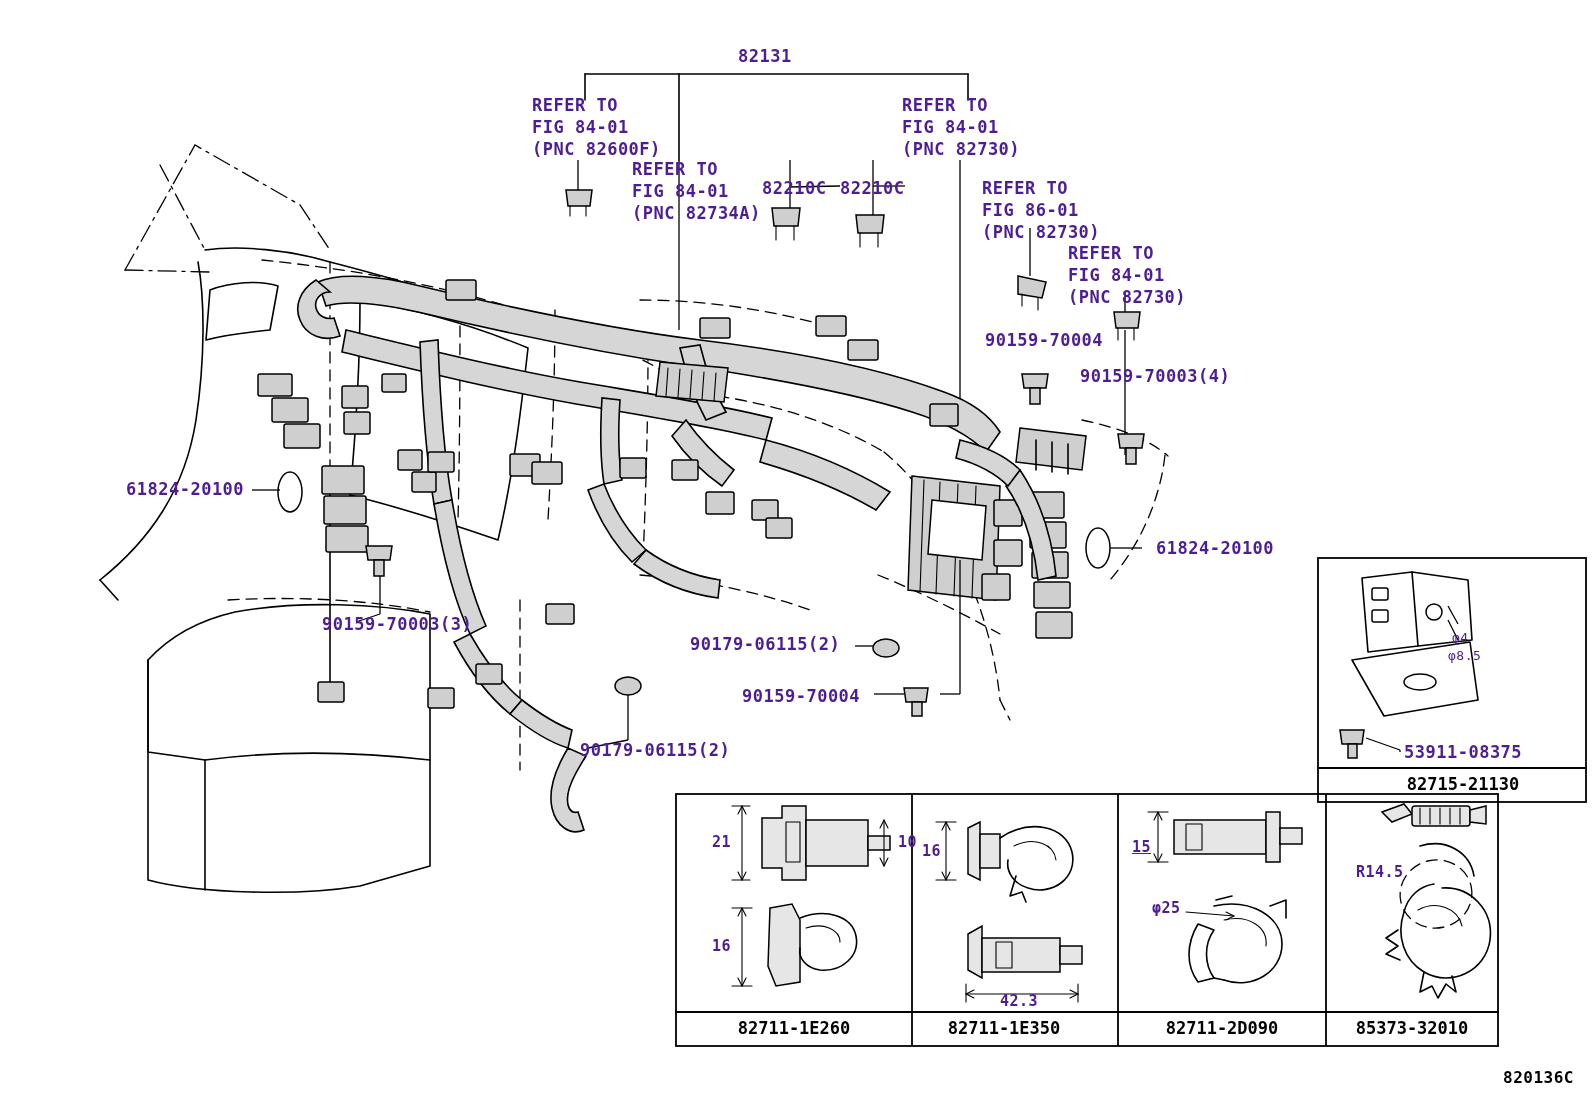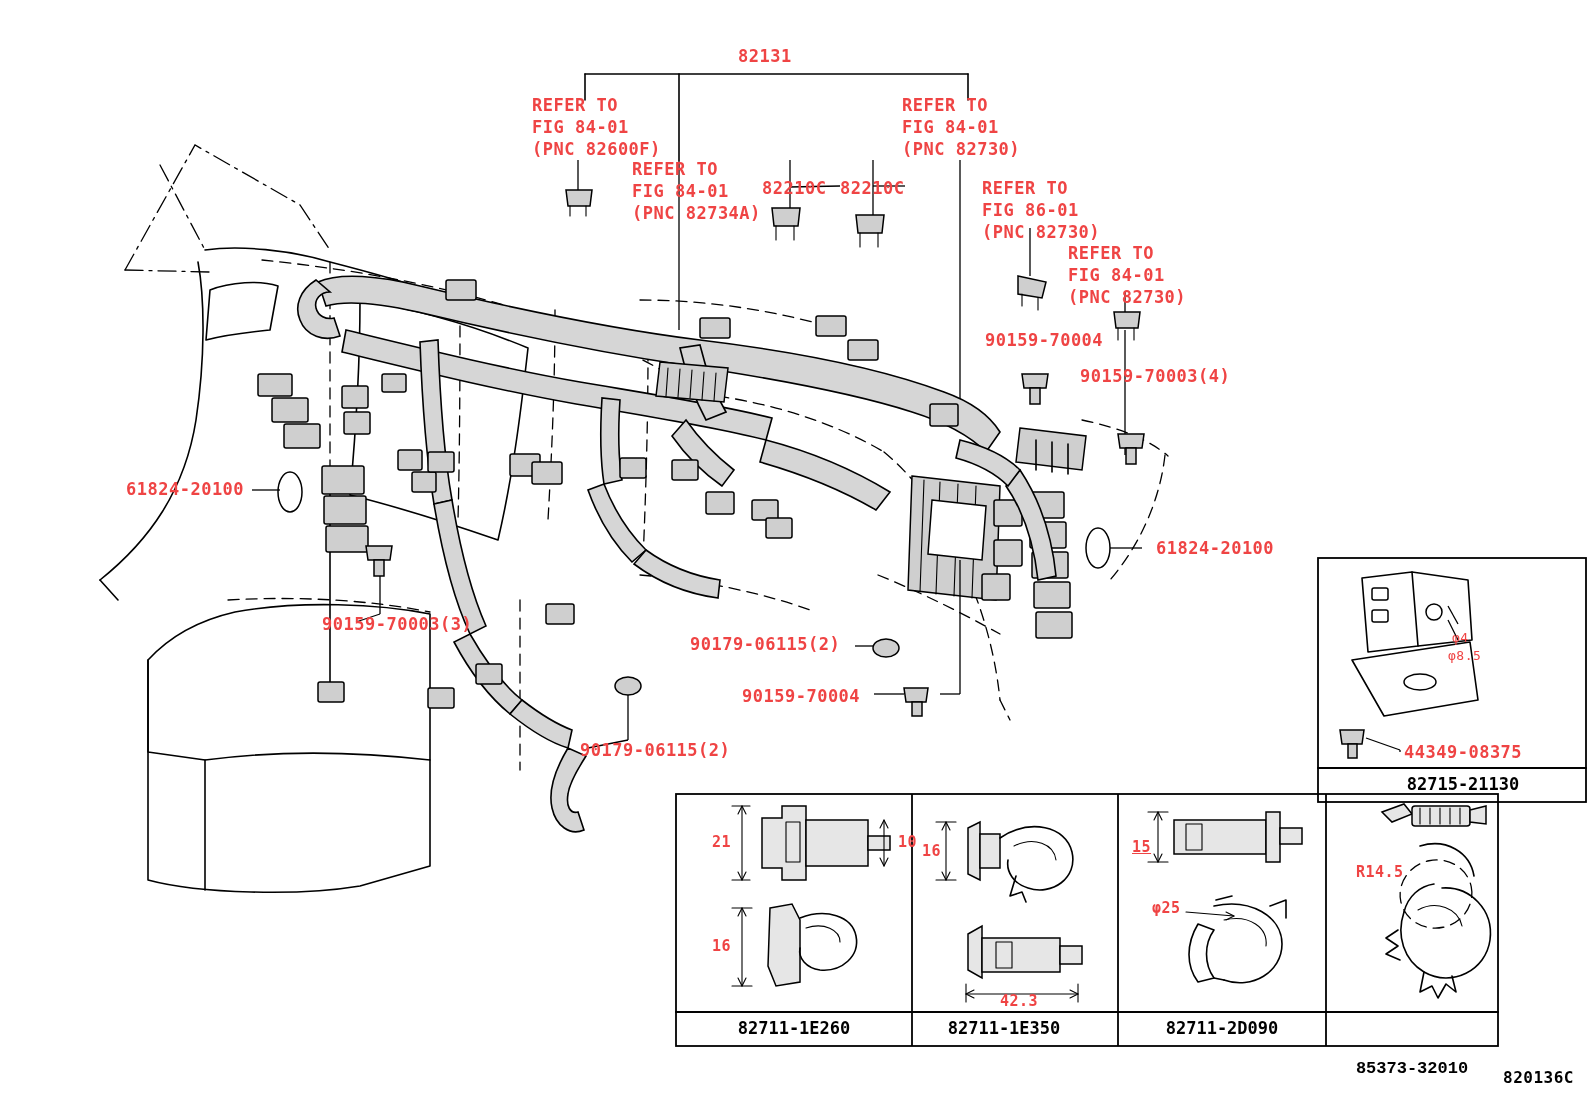--- a/index.html
+++ b/index.html
@@ -22,21 +22,21 @@
     height: 1099px;
   }
   .lbl {
     position: absolute;
     font-family: "DejaVu Sans Mono", monospace;
     font-size: 17px;
     font-weight: bold;
     letter-spacing: 0.5px;
     white-space: pre;
     line-height: 1.28;
-    color: #ef4444;
+    color: #4c1d95;
   }
   .lbl.small {
     font-size: 15px;
     font-weight: bold;
   }
   .lbl.tiny {
     font-size: 13px;
     font-weight: normal;
   }
   .diagram-svg {
@@ -391,35 +391,35 @@
 
   <div class="lbl" style="left:985px; top:330px;">90159-70004</div>
   <div class="lbl" style="left:1080px; top:366px;">90159-70003(4)</div>
   <div class="lbl" style="left:322px; top:614px;">90159-70003(3)</div>
   <div class="lbl" style="left:690px; top:634px;">90179-06115(2)</div>
   <div class="lbl" style="left:580px; top:740px;">90179-06115(2)</div>
   <div class="lbl" style="left:742px; top:686px;">90159-70004</div>
 
   <div class="lbl tiny" style="left:1452px; top:630px;">φ4</div>
   <div class="lbl tiny" style="left:1448px; top:648px;">φ8.5</div>
-  <div class="lbl" style="left:1404px; top:742px;">44349-08375</div>
+  <div class="lbl" style="left:1404px; top:742px;">53911-08375</div>
   <div class="box-caption" style="left:1318px; top:774px; width:268px;padding-left:11px;">82715-21130</div>
 
   <div class="lbl small" style="left:712px; top:833px;">21</div>
   <div class="lbl small" style="left:892px; top:833px;margin-left:6px;">10</div>
   <div class="lbl small" style="left:712px; top:937px;">16</div>
 
   <div class="lbl small" style="left:922px; top:842px;">16</div>
   <div class="lbl small" style="left:1000px; top:976px;margin-top:16px;">42.3</div>
 
   <div class="lbl small" style="left:1132px; top:838px;text-decoration:underline;">15</div>
   <div class="lbl small" style="left:1152px; top:899px;">φ25</div>
 
   <div class="lbl small" style="left:1356px; top:846px;margin-top:17px;">R14.5</div>
 
   <div class="box-caption" style="left:676px; top:1018px; width:236px;">82711-1E260</div>
   <div class="box-caption" style="left:912px; top:1018px; width:184px;">82711-1E350</div>
   <div class="box-caption" style="left:1118px; top:1018px; width:208px;text-align:center;">82711-2D090</div>
-  <div class="box-caption" style="left:1326px; top:1059px; width:172px;font-family:Liberation Mono, monospace;">85373-32010</div>
+  <div class="box-caption" style="left:1326px; top:1018px; width:172px;">85373-32010</div>
 
   <div class="figcode">820136C</div>
 
 </div>
 
 </body></html>

